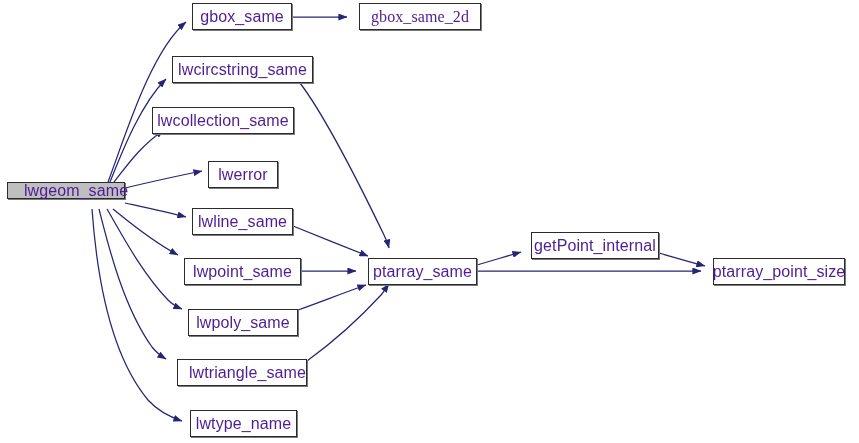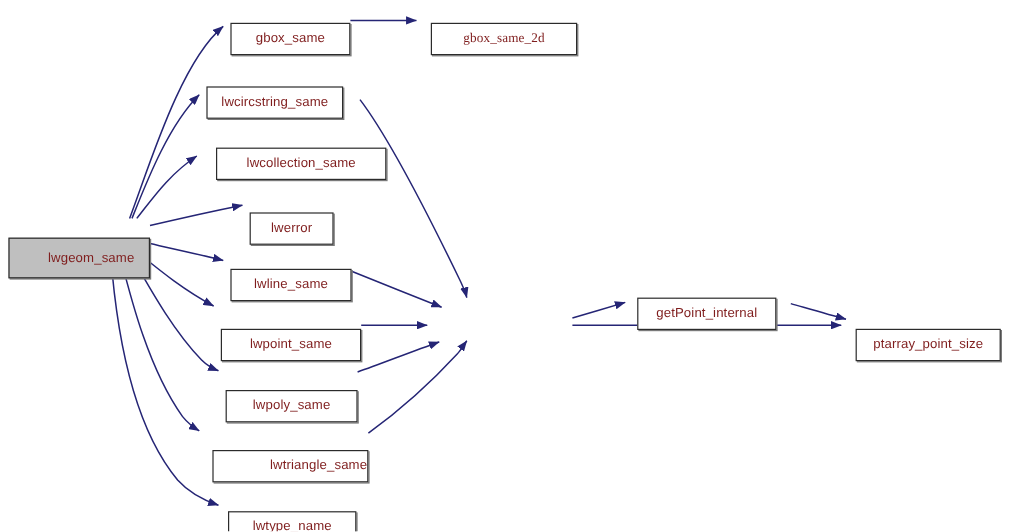--- a/index.html
+++ b/index.html
@@ -23,31 +23,30 @@
     left: 0;
     top: 0;
     width: 859px;
     height: 443px;
   }
   .graph-node {
     position: absolute;
     box-sizing: border-box;
     border: 1px solid #2b2b2b;
     background: #ffffff;
-    color: #7f1d1d;
+    color: #4c1d95;
     font-family: "Liberation Sans", sans-serif;
-    font-size: 11px;
+    font-size: 16px;
     line-height: 1;
     display: flex;
     align-items: center;
     justify-content: center;
     white-space: nowrap;
     box-shadow: 1px 1px 0 0 #7a7a7a;
     letter-spacing: 0.1px;
-    margin-top: 16px;
   }
   .graph-node.highlight {
     background: #bfbfbf;
   }
   .node-label {
     pointer-events: none;
   }
 </style>
 </head>
 <body>
@@ -71,52 +70,55 @@
       <path d="M 292,17 L 347,17" fill="none" stroke="#252575" stroke-width="1.25" marker-end="url(#arrowhead)"></path>
       <path d="M 300,83 C 322,112 356,177 384,235 C 386,239 388,244 389,248" fill="none" stroke="#252575" stroke-width="1.25" marker-end="url(#arrowhead)"></path>
       <path d="M 293,226 C 315,235 345,247 368,256" fill="none" stroke="#252575" stroke-width="1.25" marker-end="url(#arrowhead)"></path>
       <path d="M 301,271 L 356,271" fill="none" stroke="#252575" stroke-width="1.25" marker-end="url(#arrowhead)"></path>
       <path d="M 298,310 C 318,303 343,293 366,285" fill="none" stroke="#252575" stroke-width="1.25" marker-end="url(#arrowhead)"></path>
       <path d="M 307,361 C 329,345 358,320 381,295 C 384,292 386,288 389,284" fill="none" stroke="#252575" stroke-width="1.25" marker-end="url(#arrowhead)"></path>
       <path d="M 477,265 C 491,261 507,256 521,252" fill="none" stroke="#252575" stroke-width="1.25" marker-end="url(#arrowhead)"></path>
       <path d="M 477,271 L 701,271" fill="none" stroke="#252575" stroke-width="1.25" marker-end="url(#arrowhead)"></path>
       <path d="M 659,253 C 673,257 690,262 705,266" fill="none" stroke="#252575" stroke-width="1.25" marker-end="url(#arrowhead)"></path>
     </svg>
-<div class="graph-node highlight" style="left: 7px; top: 182px; width: 118px; height: 34px; border-color: rgb(43, 43, 43); background: rgb(191, 191, 191); padding-left: 20px;">
+<div class="graph-node highlight" style="left: 7px; top: 182px; width: 118px; height: 17px; border-color: rgb(43, 43, 43); background: rgb(191, 191, 191); padding-left: 20px;">
       <span class="node-label">lwgeom_same</span>
     </div>
     <div class="graph-node" style="left: 192px; top: 3px; width: 100px; height: 27px; border-color: rgb(43, 43, 43); background: rgb(255, 255, 255);">
       <span class="node-label">gbox_same</span>
     </div>
     <div class="graph-node" style="left: 359px; top: 3px; width: 122px; height: 27px; border-color: rgb(43, 43, 43); background: rgb(255, 255, 255); font-family: Liberation Serif, serif;">
       <span class="node-label">gbox_same_2d</span>
     </div>
-    <div class="graph-node" style="left: 172px; top: 56px; width: 114px; height: 27px; border-color: rgb(43, 43, 43); background: rgb(255, 255, 255);">
+    <div class="graph-node" style="left: 172px; top: 56px; width: 141px; height: 27px; border-color: rgb(43, 43, 43); background: rgb(255, 255, 255);">
       <span class="node-label">lwcircstring_same</span>
     </div>
-    <div class="graph-node" style="left: 180px; top: 107px; width: 142px; height: 27px; border-color: rgb(43, 43, 43); background: rgb(255, 255, 255);">
+    <div class="graph-node" style="left: 152px; top: 107px; width: 142px; height: 27px; border-color: rgb(43, 43, 43); background: rgb(255, 255, 255);">
       <span class="node-label">lwcollection_same</span>
     </div>
     <div class="graph-node" style="left: 208px; top: 161px; width: 70px; height: 27px; border-color: rgb(43, 43, 43); background: rgb(255, 255, 255);">
       <span class="node-label">lwerror</span>
     </div>
     <div class="graph-node" style="left: 184px; top: 258px; width: 117px; height: 27px; border-color: rgb(43, 43, 43); background: rgb(255, 255, 255);">
       <span class="node-label">lwpoint_same</span>
     </div>
     <div class="graph-node" style="left: 192px; top: 208px; width: 101px; height: 27px; border-color: rgb(43, 43, 43); background: rgb(255, 255, 255);">
       <span class="node-label">lwline_same</span>
     </div>
     <div class="graph-node" style="left: 188px; top: 309px; width: 110px; height: 27px; border-color: rgb(43, 43, 43); background: rgb(255, 255, 255);">
       <span class="node-label">lwpoly_same</span>
     </div>
     <div class="graph-node" style="left: 177px; top: 359px; width: 130px; height: 27px; border-color: rgb(43, 43, 43); background: rgb(255, 255, 255); justify-content: flex-end;">
       <span class="node-label">lwtriangle_same</span>
     </div>
     <div class="graph-node" style="left: 190px; top: 410px; width: 107px; height: 27px; border-color: rgb(43, 43, 43); background: rgb(255, 255, 255); text-align: right;">
       <span class="node-label">lwtype_name</span>
     </div>
-    <div class="graph-node" style="left: 531px; top: 232px; width: 116px; height: 27px; border-color: rgb(43, 43, 43); background: rgb(255, 255, 255);">
+    <div class="graph-node" style="left: 368px; top: 258px; width: 109px; height: 27px; border-color: rgb(43, 43, 43); background: rgb(255, 255, 255);">
+      <span class="node-label">ptarray_same</span>
+    </div>
+    <div class="graph-node" style="left: 531px; top: 232px; width: 128px; height: 27px; border-color: rgb(43, 43, 43); background: rgb(255, 255, 255);">
       <span class="node-label">getPoint_internal</span>
     </div>
-    <div class="graph-node" style="left: 713px; top: 258px; width: 121px; height: 27px; border-color: rgb(43, 43, 43); background: rgb(255, 255, 255);">
+    <div class="graph-node" style="left: 713px; top: 258px; width: 132px; height: 27px; border-color: rgb(43, 43, 43); background: rgb(255, 255, 255);">
       <span class="node-label">ptarray_point_size</span>
     </div>
   </div>
 
 </body></html>

